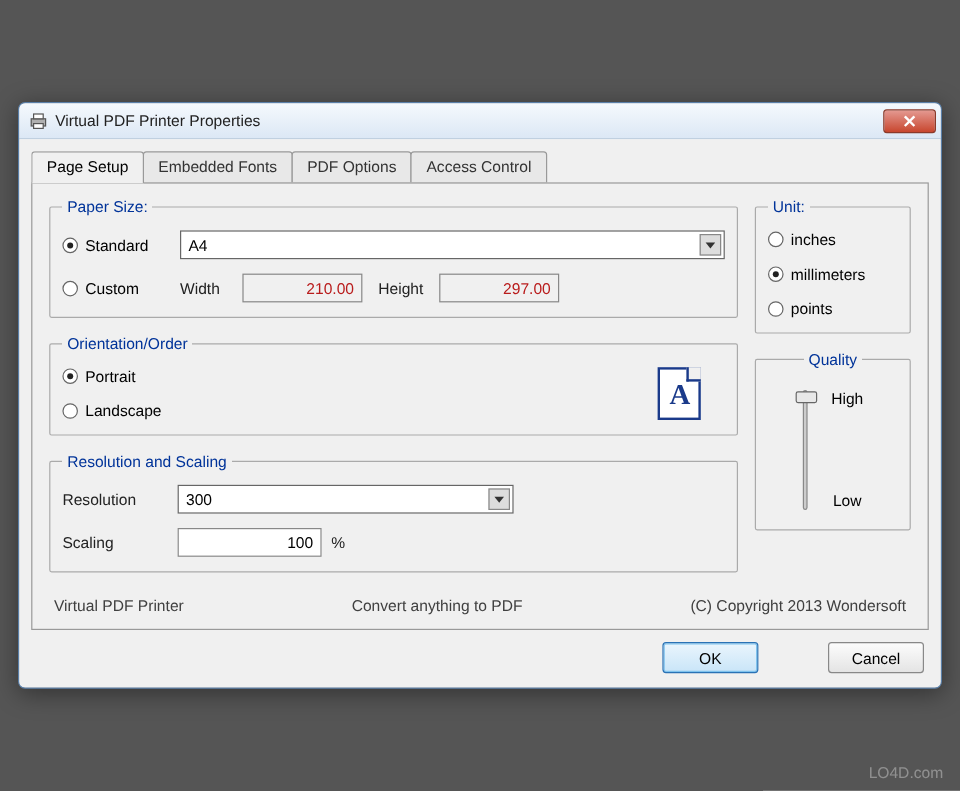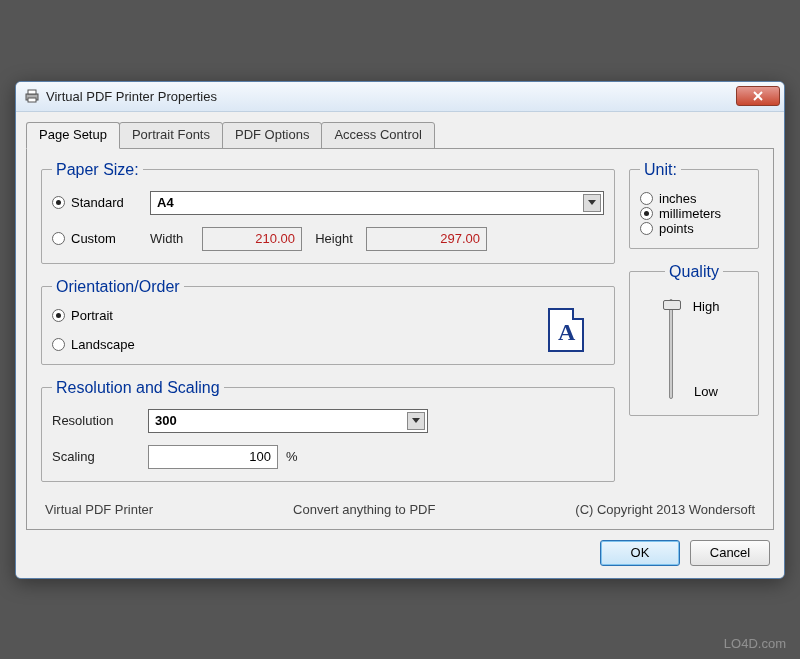--- a/index.html
+++ b/index.html
@@ -12,44 +12,44 @@
 .client { background: #f0f0f0; padding: 10px 10px 12px 10px; }
 .tabs { display: flex; position: relative; margin-bottom: -1px; }
 .tab { padding: 4px 12px 6px; border: 1px solid #999; background: #f0f0f0; border-bottom: 1px solid #f0f0f0; border-top-left-radius: 3px; border-top-right-radius: 3px; margin-right: -1px; cursor: pointer; font-size: 13px; }
 .tab.inactive { background: #e8e8e8; border-bottom: 1px solid #999; color: #333; }
 .tab.active { background: #f0f0f0; position: relative; z-index: 2; }
 .panel { border: 1px solid #999; padding: 12px 14px 10px; position: relative; background: #f0f0f0; }
 .main-row { display: flex; gap: 14px; }
 .left-col { flex: 1; }
 .right-col { width: 130px; }
 fieldset { border: 1px solid #aaa; border-radius: 2px; padding: 12px 10px 12px; margin-bottom: 14px; position: relative; }
-legend { padding: 0 4px; color: #003399; font-size: 16px; }
+legend { padding: 0 4px; color: #003399; font-size: 13px; }
 .row { display: flex; align-items: center; gap: 8px; margin-bottom: 12px; }
 .row:last-child { margin-bottom: 0; }
 .radio-wrap { display: flex; align-items: center; gap: 6px; cursor: pointer; }
 .radio { width: 13px; height: 13px; border-radius: 50%; border: 1px solid #666; background: #fff; display: inline-flex; align-items: center; justify-content: center; }
 .radio.checked::after { content: ''; width: 5px; height: 5px; border-radius: 50%; background: #222; }
-.select { border: 1px solid #666; background: #fff; height: 24px; display: flex; align-items: center; padding: 0 4px 0 6px; flex: 1; position: relative; font-weight: bold; }
+.select { border: 1px solid #666; background: #fff; height: 24px; display: flex; align-items: center; padding: 0 4px 0 6px; flex: 1; position: relative; }
 .select-arrow { position: absolute; right: 2px; top: 2px; bottom: 2px; width: 18px; background: #ddd; border: 1px solid #888; display: flex; align-items: center; justify-content: center; }
 .select-arrow::after { content: ''; border-left: 4px solid transparent; border-right: 4px solid transparent; border-top: 5px solid #333; }
 .textbox { border: 1px solid #888; background: #fff; height: 24px; padding: 0 6px; display: flex; align-items: center; justify-content: flex-end; }
 .textbox.disabled { background: #f0f0f0; color: #b91c1c; }
 .label { color: #222; }
 .doc-icon { width: 36px; height: 44px; border: 2px solid #1a3a8a; background: #fff; position: relative; margin-left: auto; margin-right: 20px; }
 .doc-icon::before { content: ''; position: absolute; top: -2px; right: -2px; width: 10px; height: 10px; background: #f0f0f0; border-left: 2px solid #1a3a8a; border-bottom: 2px solid #1a3a8a; }
 .doc-icon .glyph { position: absolute; bottom: 4px; left: 8px; color: #1a3a8a; font-family: 'Times New Roman', serif; font-size: 24px; font-weight: bold; }
 .unit-fieldset { margin-bottom: 14px; }
 .quality-fieldset { text-align: center; }
 .slider-wrap { display: flex; align-items: flex-start; justify-content: center; gap: 20px; height: 110px; padding-top: 6px; }
 .slider-track { width: 4px; height: 100px; background: #ccc; border: 1px solid #888; position: relative; border-radius: 2px; }
 .slider-thumb { position: absolute; top: 0px; left: -7px; width: 18px; height: 10px; background: #e8e8e8; border: 1px solid #666; border-radius: 2px; }
 .slider-labels { display: flex; flex-direction: column; justify-content: space-between; height: 100px; }
 .footer-line { display: flex; justify-content: space-between; padding: 6px 4px 2px; font-size: 13px; color: #404040; }
 .buttons { display: flex; justify-content: flex-end; gap: 10px; margin-top: 10px; padding-right: 4px; }
-.btn { min-width: 80px; height: 26px; border: 1px solid #888; border-radius: 3px; background: linear-gradient(#fcfcfc, #e4e4e4); display: flex; align-items: center; justify-content: center; cursor: pointer; font-size: 13px; }
+.btn { min-width: 80px; height: 26px; border: 1px solid #888; border-radius: 3px; background: linear-gradient(#fcfcfc, #e4e4e4); display: flex; align-items: center; justify-content: center; cursor: pointer; font-size: 13px; margin-left: 48px; }
 .btn.primary { border: 1px solid #2a72b5; box-shadow: 0 0 0 1px #7fc3ee inset; background: linear-gradient(#eaf5fd, #c9e5f8); }
 .watermark { position: absolute; right: 14px; bottom: 8px; color: rgba(255,255,255,0.35); font-size: 13px; font-family: sans-serif; }
 .ori-container { display: flex; align-items: center; }
 .ori-radios { display: flex; flex-direction: column; gap: 14px; }
 </style>
 </head>
 <body>
 
 <div class="window">
   <div class="titlebar">
@@ -65,21 +65,21 @@
       <svg width="10" height="10" viewBox="0 0 10 10">
           <line x1="1" y1="1" x2="9" y2="9" stroke="#fff" stroke-width="2"></line>
           <line x1="9" y1="1" x2="1" y2="9" stroke="#fff" stroke-width="2"></line>
         </svg>
     </div>
   </div>
 
   <div class="client">
     <div class="tabs">
       <div class="tab active">Page Setup</div>
-      <div class="tab inactive">Portrait Fonts</div>
+      <div class="tab inactive">Embedded Fonts</div>
       <div class="tab inactive">PDF Options</div>
       <div class="tab inactive">Access Control</div>
     </div>
 
     <div class="panel">
       <div class="main-row">
         <div class="left-col">
 
           <fieldset>
             <legend>Paper Size:</legend>
@@ -96,21 +96,21 @@
             <div class="row">
               <label class="radio-wrap" style="width:90px">
                 <span class="radio"></span>
                 <span>Custom</span>
               </label>
               <span class="label" style="width:44px">Width</span>
               <div class="textbox disabled" style="width:100px">
                 <span>210.00</span>
               </div>
               <span class="label" style="width:48px;text-align:center">Height</span>
-              <div class="textbox disabled" style="width:121px">
+              <div class="textbox disabled" style="width:100px">
                 <span>297.00</span>
               </div>
             </div>
           </fieldset>
 
           <fieldset>
             <legend>Orientation/Order</legend>
             <div class="ori-container">
               <div class="ori-radios">
                 <label class="radio-wrap">
@@ -132,33 +132,33 @@
             <legend>Resolution and Scaling</legend>
             <div class="row">
               <span class="label" style="width:88px">Resolution</span>
               <div class="select" style="flex:0 0 280px">
                 <span>300</span>
                 <span class="select-arrow"></span>
               </div>
             </div>
             <div class="row">
               <span class="label" style="width:88px">Scaling</span>
-              <div class="textbox" style="width:130px">
+              <div class="textbox" style="width:120px">
                 <span>100</span>
               </div>
               <span class="label">%</span>
             </div>
           </fieldset>
 
         </div>
 
         <div class="right-col">
           <fieldset class="unit-fieldset">
             <legend>Unit:</legend>
-            <div style="display:flex;flex-direction:column;gap:0">
+            <div style="display:flex;flex-direction:column;gap:14px">
               <label class="radio-wrap">
                 <span class="radio"></span>
                 <span>inches</span>
               </label>
               <label class="radio-wrap">
                 <span class="radio checked"></span>
                 <span>millimeters</span>
               </label>
               <label class="radio-wrap">
                 <span class="radio"></span>

